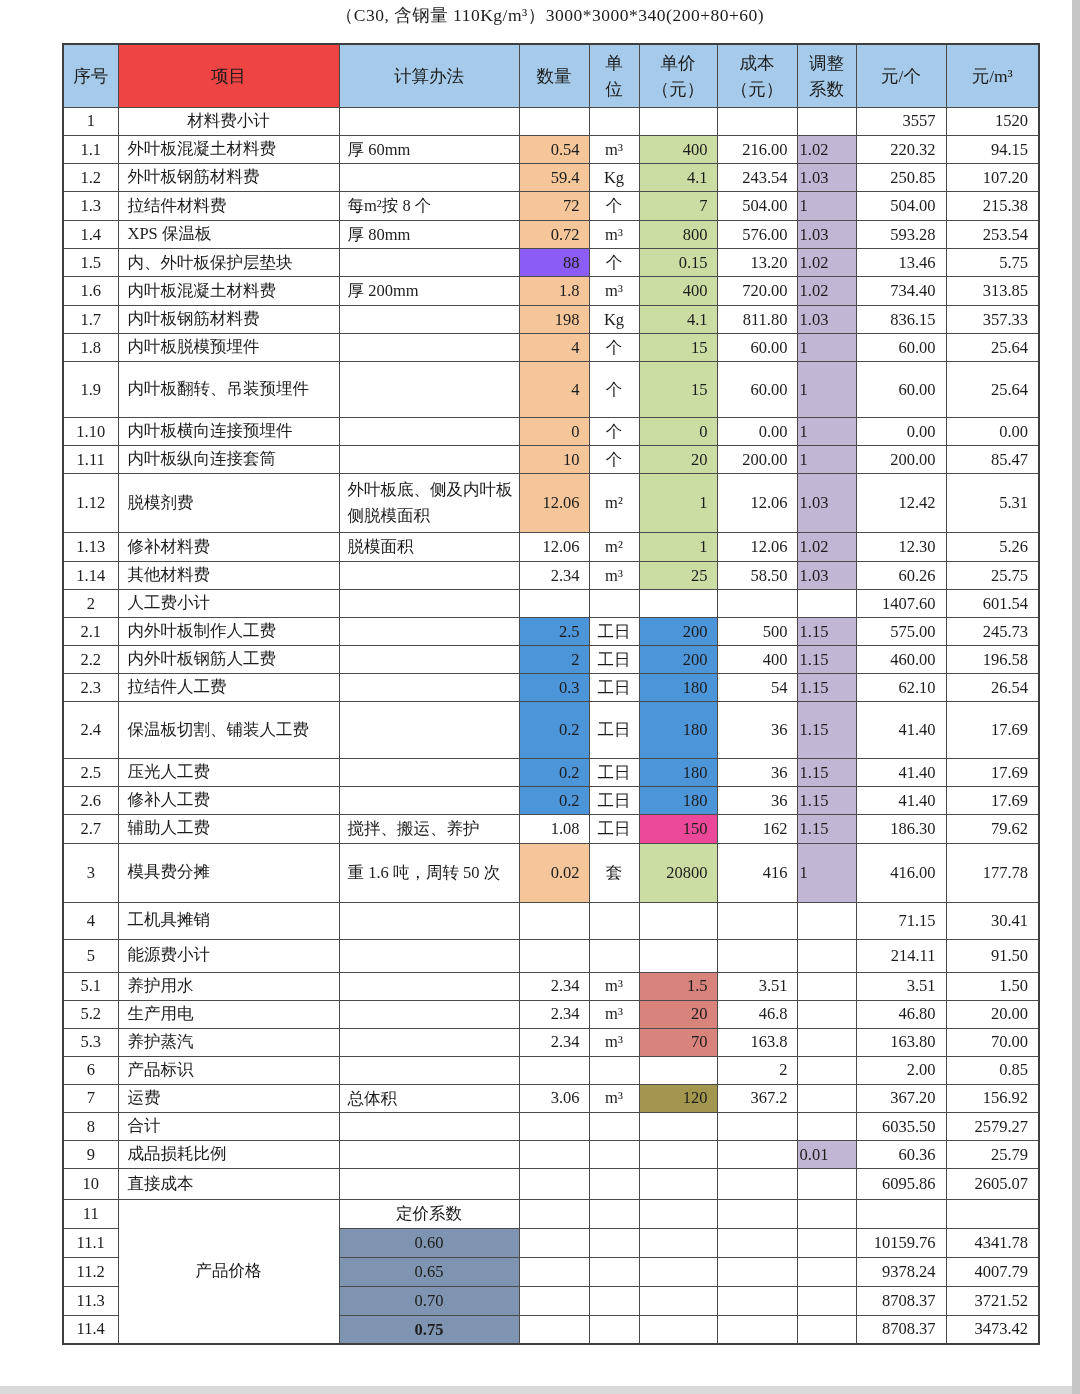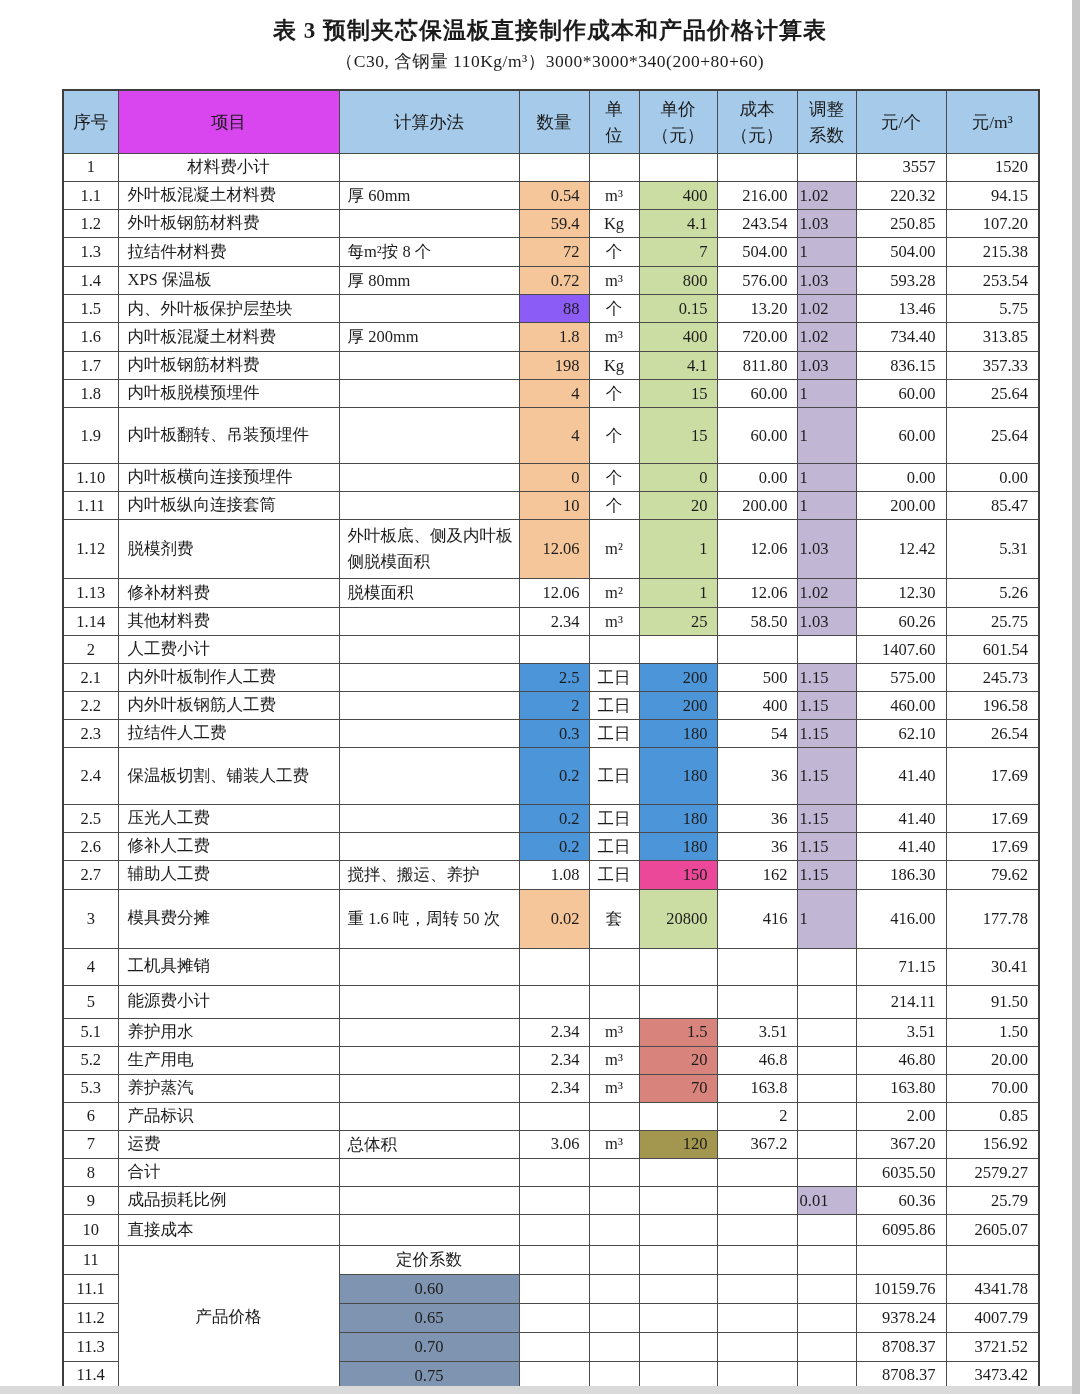--- a/index.html
+++ b/index.html
@@ -26,40 +26,39 @@
   .c-price{text-align:right;padding-right:9px;}
   .c-cost{text-align:right;padding-right:9px;}
   .c-adj{text-align:left;padding-right:8px;}
   .c-pp{text-align:right;padding-right:10px;}
   .c-pm{text-align:right;padding-right:10px;}
 </style>
 </head>
 <body>
 
 <div class="doc">
-  <div class="title">表 3 预制夹芯保温板直接制作成本和产品价格计算表</div>
   <div class="subtitle">（C30, 含钢量 110Kg/m³）3000*3000*340(200+80+60)</div>
 
   <table id="cost-table">
     <colgroup id="cols">
         <col style="width: 55px;">
         <col style="width: 221px;">
         <col style="width: 180px;">
         <col style="width: 70px;">
         <col style="width: 50px;">
         <col style="width: 78px;">
         <col style="width: 80px;">
         <col style="width: 59px;">
         <col style="width: 90px;">
         <col style="width: 93px;">
       </colgroup>
     <thead>
       <tr>
         <th style="background: rgb(166, 203, 234);">序号</th>
-        <th style="background: #d946ef;">项目</th>
+        <th style="background: #ef4444;">项目</th>
         <th style="background: rgb(166, 203, 234);">计算办法</th>
         <th style="background: rgb(166, 203, 234);">数量</th>
         <th style="background: rgb(166, 203, 234);">单
 位</th>
         <th style="background: rgb(166, 203, 234);">单价
 （元）</th>
         <th style="background: rgb(166, 203, 234);">成本
 （元）</th>
         <th style="background: rgb(166, 203, 234);">调整
 系数</th>
@@ -516,21 +515,21 @@
           <td class="c-qty"></td>
           <td class="c-unit"></td>
           <td class="c-price"></td>
           <td class="c-cost"></td>
           <td class="c-adj"></td>
           <td class="c-pp">8708.37</td>
           <td class="c-pm">3721.52</td>
         </tr>
         <tr style="height: 29px;">
           <td class="c-no">11.4</td>
-          <td class="c-method center" style="background: rgb(126, 148, 176);">0.75</td>
+          <td class="c-method center" style="background: rgb(126, 148, 176); font-weight: bold;">0.75</td>
           <td class="c-qty"></td>
           <td class="c-unit"></td>
           <td class="c-price"></td>
           <td class="c-cost"></td>
           <td class="c-adj"></td>
           <td class="c-pp">8708.37</td>
           <td class="c-pm">3473.42</td>
         </tr>
       </tbody>
   </table>

